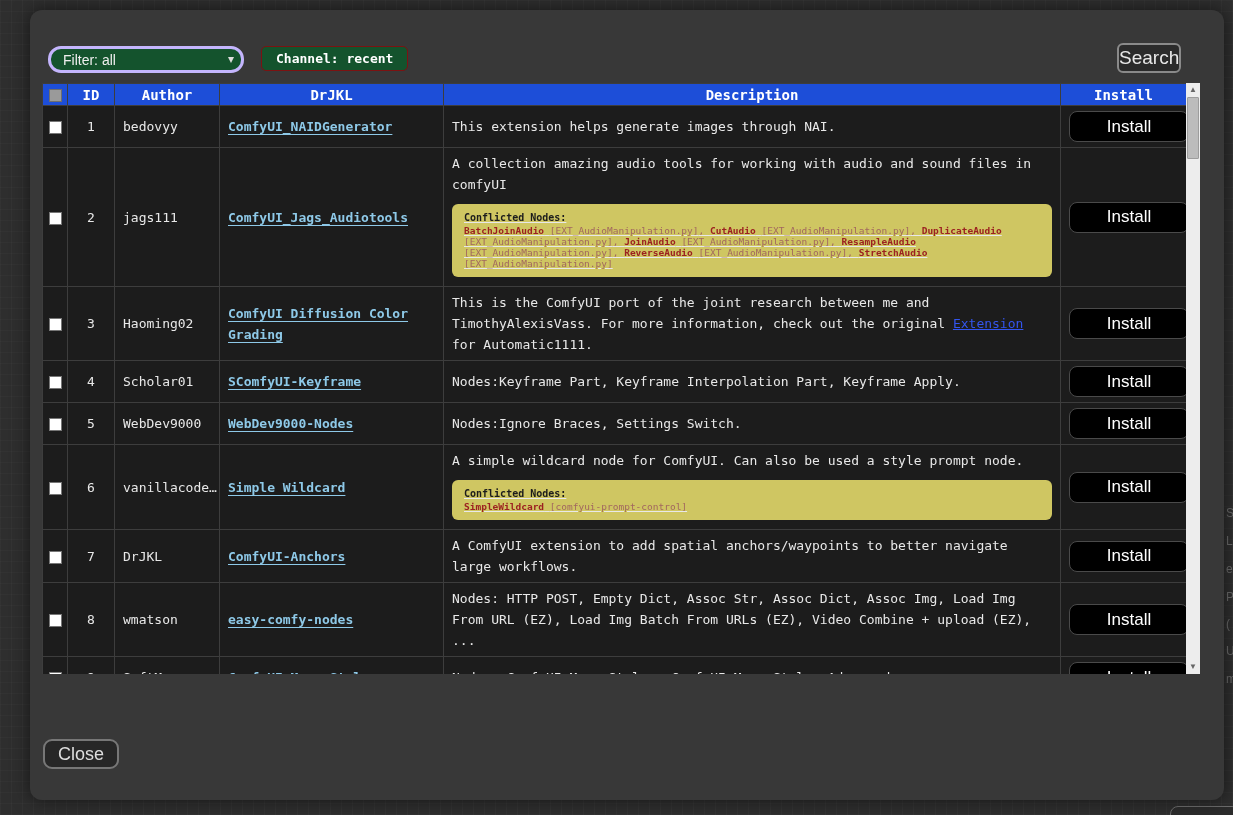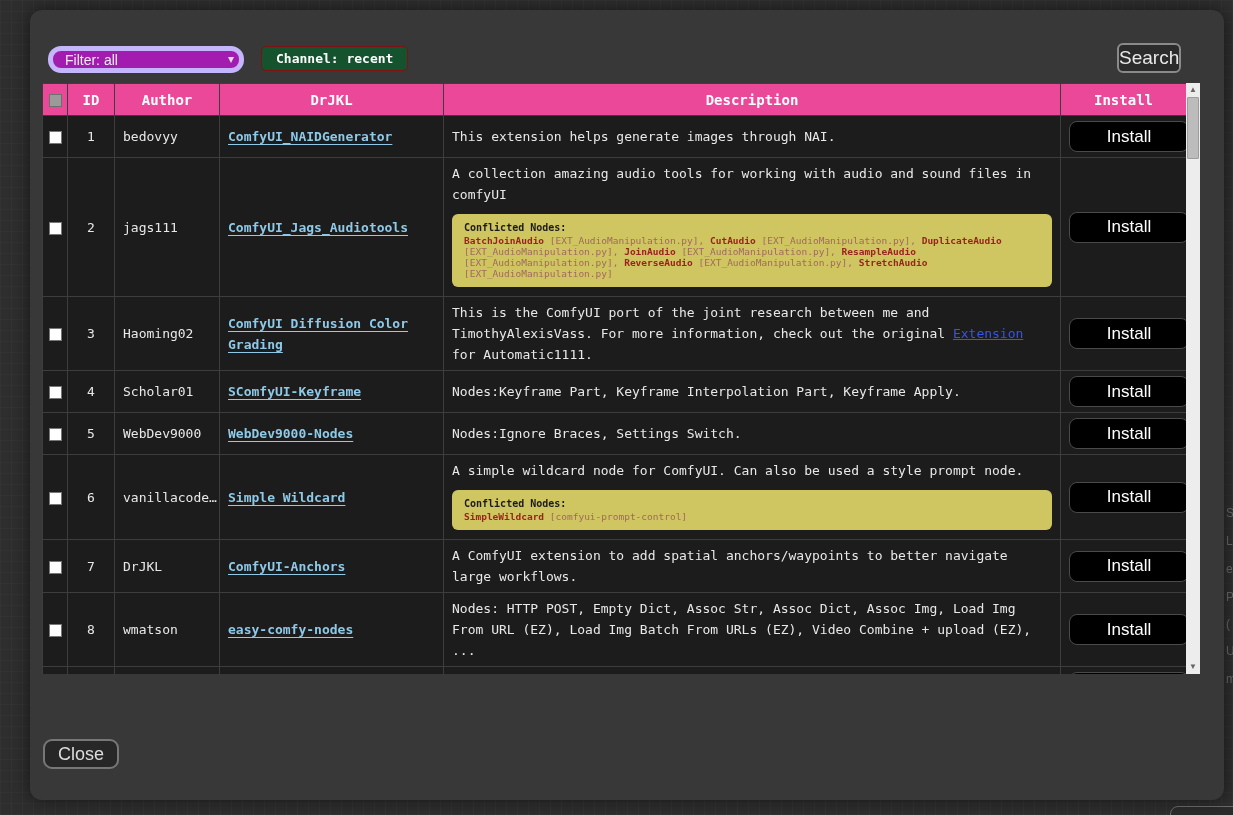--- a/index.html
+++ b/index.html
@@ -27,21 +27,21 @@
   .dialog {
     position:absolute; left:30px; top:10px; width:1194px; height:790px;
     background:#383838; border-radius:12px;
     box-shadow:0 0 18px rgba(0,0,0,0.55);
   }
 
   
   .filter-wrap { position:absolute; left:18px; top:36px; width:196px; height:27px; }
   select.filter {
     width:100%; height:100%; -webkit-appearance:none; appearance:none;
-    background:#a21caf; color:#eee; border:5px solid #c4b5fd; border-radius:13px;
+    background:#14532d; color:#eee; border:3px solid #c4b5fd; border-radius:13px;
     padding:0 26px 0 12px; font:14px "Liberation Sans", sans-serif;
   }
   .filter-wrap .chev {
     position:absolute; right:10px; top:6px; color:#ddd; font-size:12px; pointer-events:none;
   }
   .channel-btn {
     position:absolute; left:231px; top:36px; height:25px; padding:0 14px;
     background:#14532d; border:1px solid #7c1212; border-radius:5px;
     color:#fff; font:bold 13px "DejaVu Sans Mono", monospace; line-height:23px;
     cursor:pointer;
@@ -61,22 +61,22 @@
   
   .table-viewport {
     position:absolute; left:12px; top:73px; width:1144px; height:591px;
     overflow:hidden; background:#1c1c1c;
   }
   table.ext { border-collapse:collapse; table-layout:fixed; width:1144px;
     font-family:"DejaVu Sans Mono", monospace; }
   col.c-cb{width:25px} col.c-id{width:47px} col.c-author{width:105px}
   col.c-name{width:224px} col.c-desc{width:617px} col.c-install{width:126px}
   th {
-    background:#ec4899; color:#fff; font:bold 14px "DejaVu Sans Mono", monospace;
-    height:32px; border:1px solid #3d3d3d; text-align:center;
+    background:#1d4ed8; color:#fff; font:bold 14px "DejaVu Sans Mono", monospace;
+    height:22px; border:1px solid #3d3d3d; text-align:center;
   }
   td {
     background:#1c1c1c; border:1px solid #3d3d3d; color:#e8e8e8;
     font-size:13px; line-height:21px; padding:5px 8px; vertical-align:middle;
   }
   td.cell-cb { text-align:center; padding:5px 2px; }
   td.cell-id { text-align:center; }
   td.cell-author { white-space:nowrap; overflow:hidden; }
   td.cell-name { font-weight:bold; }
   td.cell-name a { color:#8ec9e8; text-decoration:underline; text-underline-offset:3px; }
@@ -89,20 +89,21 @@
   .hdr-cb { width:13px; height:13px; background:#9a9a9a; border:1px solid #6e6e6e;
     display:inline-block; vertical-align:middle; }
   .install-btn {
     width:120px; height:31px; background:#000; color:#fff;
     border:1px solid #4a4a4a; border-radius:8px;
     font:17px "Liberation Sans", sans-serif; cursor:pointer;
   }
   .conflict-box {
     background:#cfc662; border-radius:6px; margin:9px 0 4px 0; padding:8px 12px;
     line-height:15px;
+    text-decoration:underline;
   }
   .conflict-title { color:#1c1c1c; font:bold 10px "DejaVu Sans Mono", monospace; }
   .conflict-list { font:9.5px "DejaVu Sans Mono", monospace; margin-top:2px; color:#9c2121; }
   .cnode { color:#9c2121; font-weight:bold; }
   .cfile { color:#a2675f; font-weight:normal; }
 
   
   .tbl-scrollbar {
     position:absolute; left:1156px; top:73px; width:14px; height:591px;
     background:#ededed; display:flex; flex-direction:column; align-items:center;

